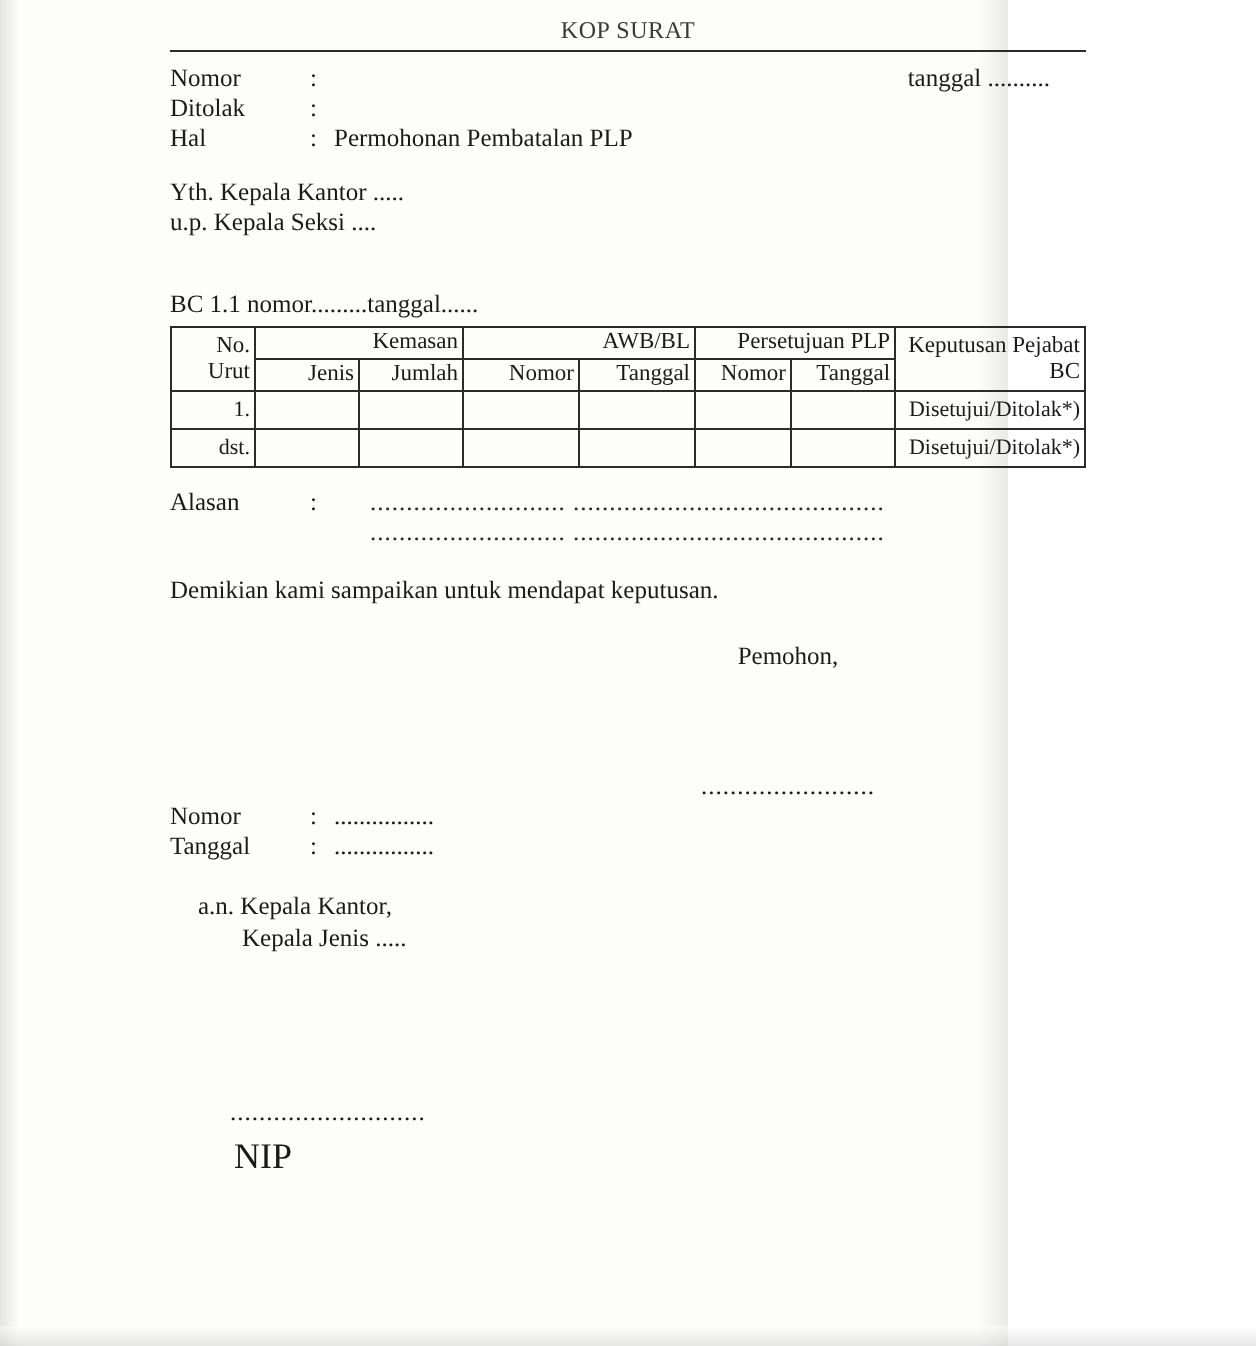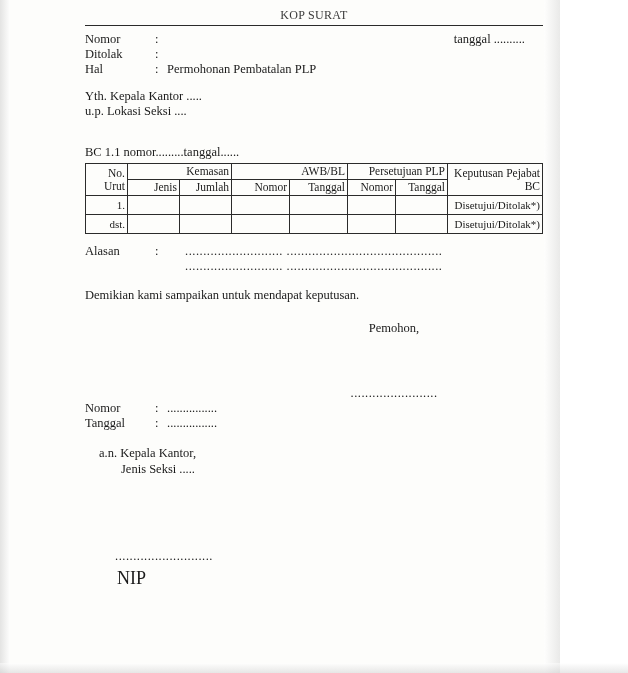--- a/index.html
+++ b/index.html
@@ -11,21 +11,21 @@
     width: 628px;
     height: 673px;
     font-family: "Liberation Serif", serif;
     color: #1a1a1a;
     position: relative;
     overflow: hidden;
   }
   .page {
     position: absolute;
     left: 0; top: 0;
-    width: 560px;
+    width: 504px;
     height: 673px;
     background: #fdfdfb;
   }
   
   .scan-edge-left {
     position: absolute;
     left: 0; top: 0;
     width: 10px; height: 673px;
     background: linear-gradient(to right, #cfcfcf, #ffffff);
     opacity: .55;
@@ -209,21 +209,21 @@
         <span class="colon">:</span>
         <span class="val">Permohonan Pembatalan PLP</span>
       </div>
       <div style="position:absolute; right:18px; top:0; font-size:12.5px;">tanggal ..........</div>
     </div>
 
     <div class="block-gap"></div>
 
     <div class="addr">
       <div>Yth. Kepala Kantor .....</div>
-      <div>u.p. Lokasi Seksi ....</div>
+      <div>u.p. Kepala Seksi ....</div>
     </div>
 
     <div class="block-gap"></div>
 
 
     <div class="bc-line">BC 1.1 nomor.........tanggal......</div>
 
     <table class="plp">
       <colgroup>
         <col style="width:42px">
@@ -296,20 +296,20 @@
       <span class="val">................</span>
     </div>
     <div class="kep-row">
       <span class="lbl2">Tanggal</span>
       <span class="colon">:</span>
       <span class="val">................</span>
     </div>
 
     <div class="an-block">
       <div>a.n. Kepala Kantor,</div>
-      <div class="indent">Jenis Seksi .....</div>
+      <div class="indent">Kepala Jenis .....</div>
     </div>
 
     <div class="nip-dots">...........................</div>
     <div class="nip">NIP</div>
 
   </div>
 </div>
 
 </body></html>

